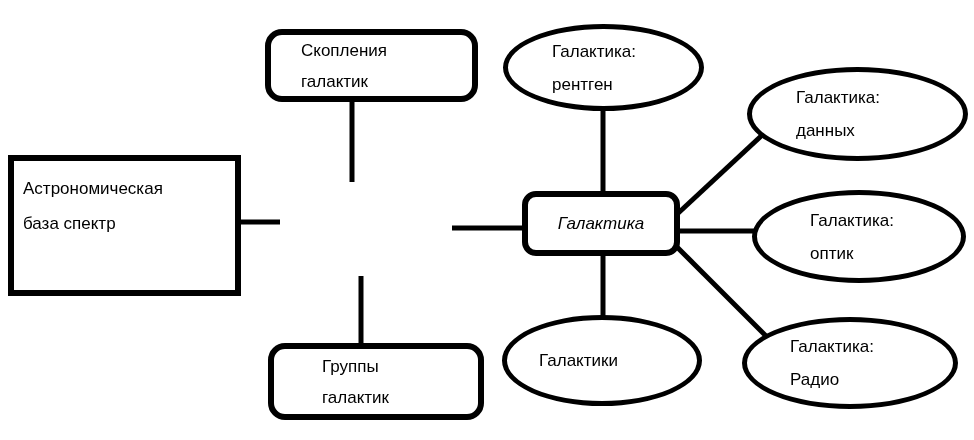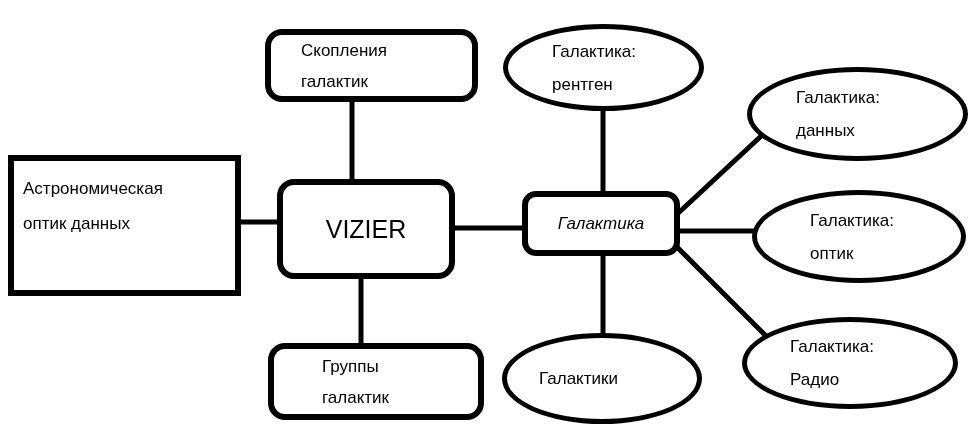--- a/index.html
+++ b/index.html
@@ -32,52 +32,49 @@
 
   .node-db        { left: 8px;   top: 155px; width: 233px; height: 141px; justify-content: flex-start; padding: 10px 16px 0 9px; line-height: 35px; }
   .node-clusters  { left: 265px; top: 29px;  width: 213px; height: 73px;  padding-left: 30px; line-height: 31px; }
   .node-vizier    { left: 277px; top: 179px; width: 178px; height: 100px; align-items: center; font-size: 25px; }
   .node-groups    { left: 268px; top: 343px; width: 216px; height: 77px;  padding-left: 48px; line-height: 31px; }
   .node-galaxy    { left: 522px; top: 191px; width: 158px; height: 65px;  align-items: center; border-radius: 14px; font-style: italic; }
   .node-spectrum  { left: 503px; top: 24px;  width: 201px; height: 87px;  padding-left: 44px; }
   .node-xray      { left: 747px; top: 67px;  width: 221px; height: 94px;  padding-left: 44px; }
   .node-optic     { left: 752px; top: 190px; width: 214px; height: 93px;  padding-left: 53px; }
   .node-radio     { left: 742px; top: 317px; width: 216px; height: 92px;  padding-left: 43px; }
-  .node-markarian { left: 502px; top: 333px; width: 200px; height: 91px;  padding-left: 32px; }
+  .node-markarian { left: 502px; top: 315px; width: 200px; height: 91px;  padding-left: 32px; }
 </style>
 </head>
 <body>
 
 <div class="canvas">
 
   <svg class="edges" viewBox="0 0 974 440">
     <line x1="238" y1="222" x2="280" y2="222"></line>
     <line x1="352" y1="100" x2="352" y2="182"></line>
     <line x1="361" y1="276" x2="361" y2="346"></line>
     <line x1="452" y1="228" x2="525" y2="228"></line>
     <line x1="603" y1="108" x2="603" y2="194"></line>
     <line x1="603" y1="253" x2="603" y2="336"></line>
     <line x1="674" y1="217" x2="772" y2="126"></line>
     <line x1="676" y1="231" x2="762" y2="231"></line>
     <line x1="676" y1="246" x2="772" y2="342"></line>
   </svg>
 
   <div class="node node-db">
     <span>Астрономическая</span>
-    <span>оптик данных</span>
+    <span>база спектр</span>
   </div>
 
   <div class="node rounded node-clusters">
     <span>Скопления</span>
     <span>галактик</span>
   </div>
 
-  <div class="node rounded node-vizier">
-    <span>VIZIER</span>
-  </div>
 
   <div class="node rounded node-groups">
     <span>Группы</span>
     <span>галактик</span>
   </div>
 
   <div class="node rounded node-galaxy">
     <span>Галактика</span>
   </div>
 

